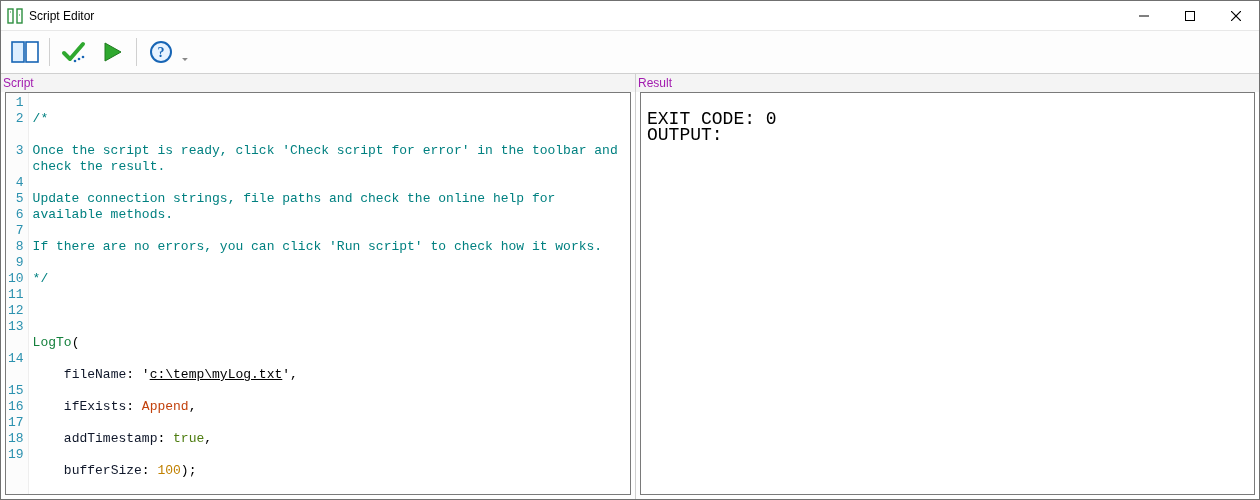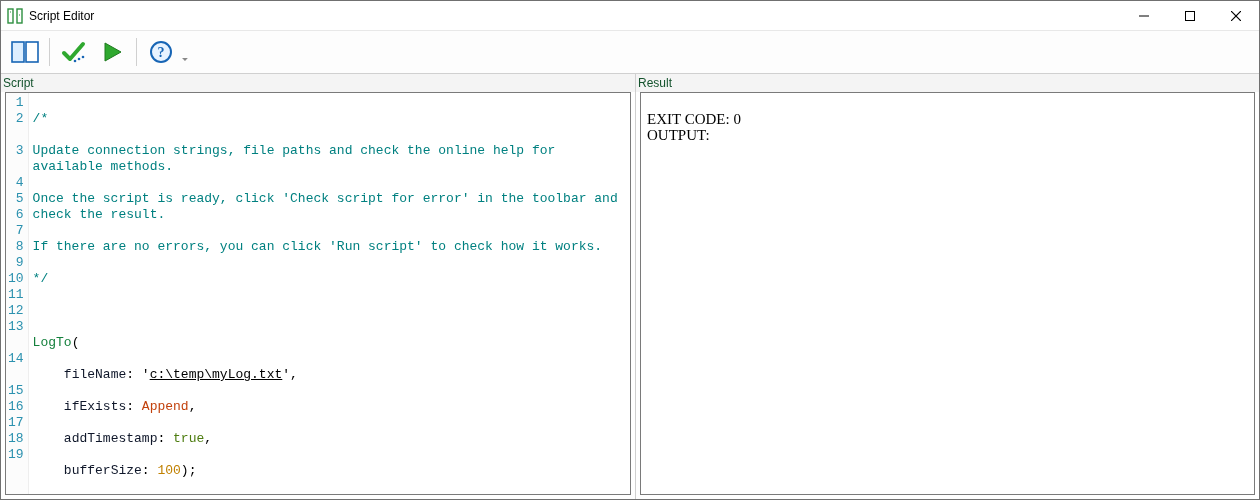--- a/index.html
+++ b/index.html
@@ -83,21 +83,21 @@
   .pane {
     display: flex;
     flex-direction: column;
     overflow: hidden;
   }
   .pane-left { width: 635px; border-right: 1px solid #d0d0d0; }
   .pane-right { flex: 1; }
   .pane-header {
     padding: 2px 6px 2px 2px;
     font-size: 12px;
-    color: #14532d;
+    color: #a21caf;
     background: #f4f4f4;
   }
   .pane-body {
     flex: 1;
     margin: 0 4px 4px 4px;
     border: 1px solid #7a7a7a;
     background: #fff;
     overflow: auto;
   }
 
@@ -129,22 +129,22 @@
   .tok-comment { color: #008080; }
   .tok-ident { color: #c2410c; }
   .tok-key  { color: #0f172a; }
   .tok-call { color: #15803d; }
   .tok-num  { color: #c08000; }
   .tok-bool { color: #4d7c0f; }
   .tok-link { color: #000000; text-decoration: underline; }
 
   
   .result-text {
-    font-family: Liberation Serif, serif;
-    font-size: 15px;
+    font-family: Liberation Mono, monospace;
+    font-size: 18px;
     line-height: 16px;
     padding: 2px 6px;
     white-space: pre;
     color: #000;
   }
 </style>
 </head>
 <body>
 
 <div class="window">
@@ -237,22 +237,22 @@
             <div>14</div>
             <div></div>
             <div>15</div>
             <div>16</div>
             <div>17</div>
             <div>18</div>
             <div>19</div>
           </div>
           <div class="code-lines">
 <div class="code-line"><span class="tok-comment">/*</span></div>
+<div class="code-line"><span class="tok-comment">Once the script is ready, click 'Check script for error' in the toolbar and check the result.</span></div>
 <div class="code-line"><span class="tok-comment">Update connection strings, file paths and check the online help for available methods.</span></div>
-<div class="code-line"><span class="tok-comment">Once the script is ready, click 'Check script for error' in the toolbar and check the result.</span></div>
 <div class="code-line"><span class="tok-comment">If there are no errors, you can click 'Run script' to check how it works.</span></div>
 <div class="code-line"><span class="tok-comment">*/</span></div>
 <div class="code-line">&nbsp;</div>
 <div class="code-line"><span class="tok-call">LogTo</span><span>(</span></div>
 <div class="code-line">    <span class="tok-key">fileName</span><span>: '</span><span class="tok-link">c:\temp\myLog.txt</span><span>',</span></div>
 <div class="code-line">    <span class="tok-key">ifExists</span><span>: </span><span class="tok-ident">Append</span><span>,</span></div>
 <div class="code-line">    <span class="tok-key">addTimestamp</span><span>: </span><span class="tok-bool">true</span><span>,</span></div>
 <div class="code-line">    <span class="tok-key">bufferSize</span><span>: </span><span class="tok-num">100</span><span>);</span></div>
 
 

